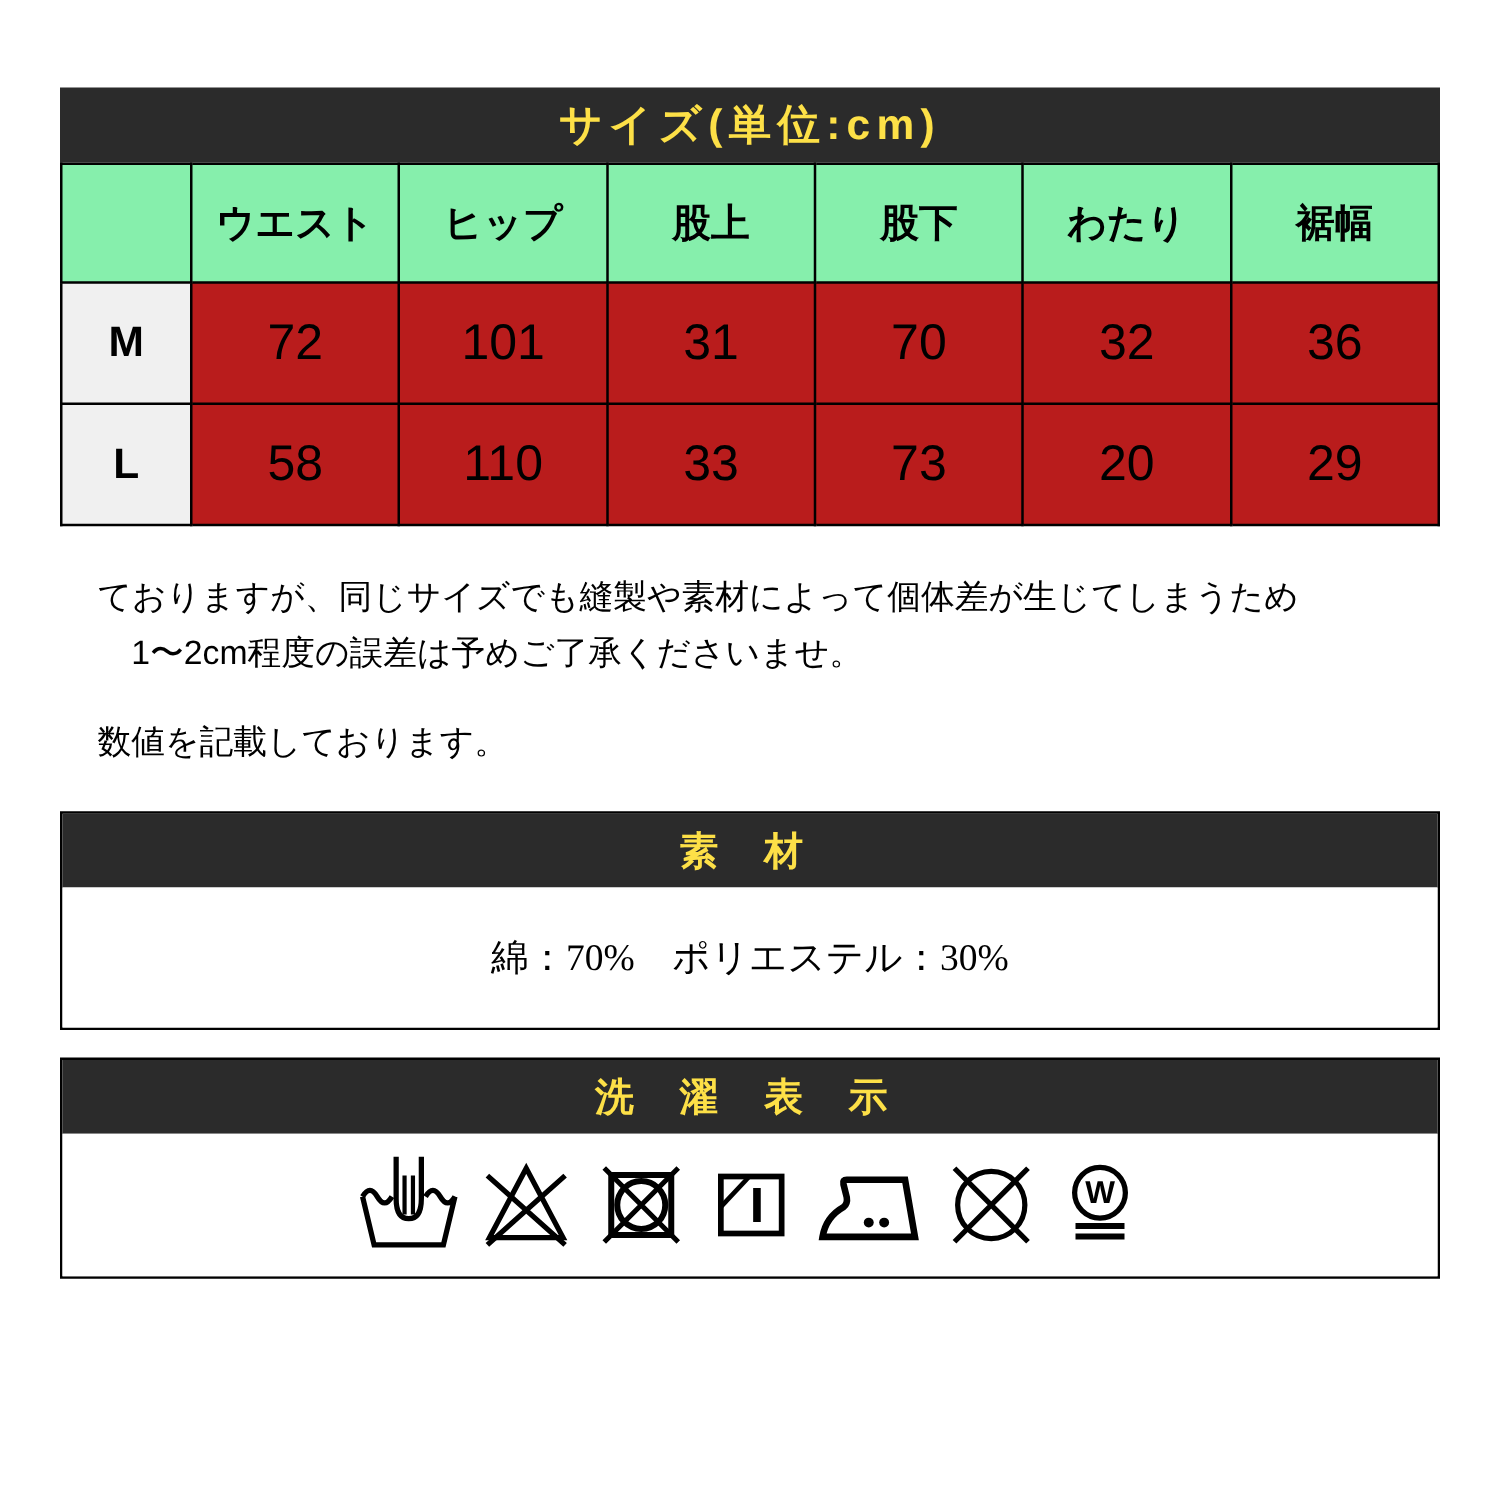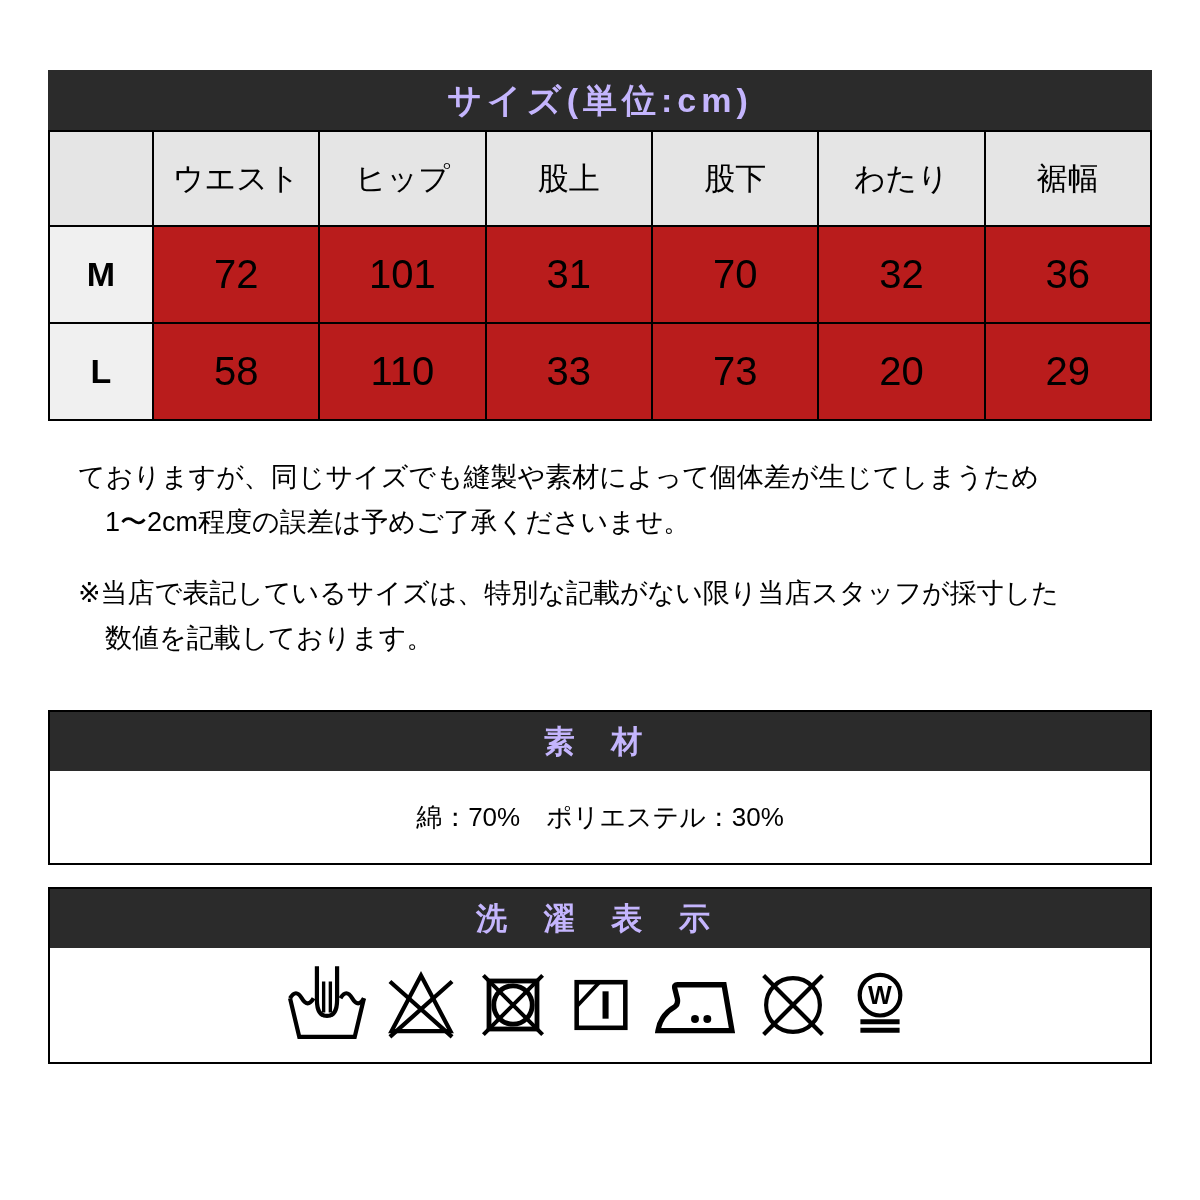--- a/index.html
+++ b/index.html
@@ -6,52 +6,52 @@
   body {
     width:1200px; height:1200px; background:#ffffff; color:#000;
     font-family:"Liberation Sans","DejaVu Sans",sans-serif;
     -webkit-font-smoothing:antialiased;
   }
   *, *::before, *::after { box-sizing:border-box; }
   .page { width:1200px; height:1200px; padding:70px 48px 0 48px; }
 
   
   .bar {
-    background:#2b2b2b; color:#c4b5fd; text-align:center; font-weight:bold;
+    background:#2b2b2b; color:#fde047; text-align:center; font-weight:bold;
   }
   .size-title {
     height:60px; line-height:60px; font-size:34px; letter-spacing:5px;
   }
   table.size-table {
     width:100%; border-collapse:collapse; table-layout:fixed;
   }
   table.size-table th, table.size-table td {
     border:2px solid #000; text-align:center; vertical-align:middle;
     padding:0;
   }
   table.size-table thead tr { height:95px; }
   table.size-table tbody tr { height:97px; }
-  table.size-table thead th { background:#e5e5e5; font-size:31px; font-weight:normal; }
+  table.size-table thead th { background:#86efac; font-size:31px; font-weight:bold; }
   table.size-table tbody th { background:#f0f0f0; font-size:34px; font-weight:bold; }
   table.size-table tbody td { background:#b91c1c; font-size:40px; font-weight:400; }
 
   
   .notes { margin:34px 0 0 30px; font-size:27px; line-height:45px; color:#000; }
   .note + .note { margin-top:26px; }
   .note .note-line + .note-line { padding-left:27px; }
 
   
   .boxed { border:2px solid #000; }
   .section-title {
     height:59px; line-height:59px; font-size:31px; letter-spacing:14px;
   }
-  .material-section { margin-top:49px; }
+  .material-section { margin-top:33px; }
   .material-body {
-    height:92px; display:flex; align-items:center; justify-content:center;
-    font-size:26px; background:#fff;
+    height:112px; display:flex; align-items:center; justify-content:center;
+    font-size:30px; background:#fff;font-family:Liberation Serif, serif;
   }
   .laundry-section { margin-top:22px; }
   .laundry-body {
     height:114px; display:flex; align-items:center; justify-content:center;
     gap:10px; background:#fff;
   }
   .care-icon { display:block; }
   .care-icon svg { display:block; }
 </style>
 </head>
@@ -104,21 +104,20 @@
       </tbody>
     </table>
   </section>
 
   <section class="notes">
     <div class="note">
       <div class="note-line">ておりますが、同じサイズでも縫製や素材によって個体差が生じてしまうため</div>
       <div class="note-line">1〜2cm程度の誤差は予めご了承くださいませ。</div>
     </div>
     <div class="note">
-      <div class="note-line">※当店で表記しているサイズは、特別な記載がない限り当店スタッフが採寸した</div>
       <div class="note-line">数値を記載しております。</div>
     </div>
   </section>
 
   <section class="boxed material-section">
     <div class="bar section-title">素 材</div>
     <div class="material-body">綿：70%　ポリエステル：30%</div>
   </section>
 
   <section class="boxed laundry-section">

